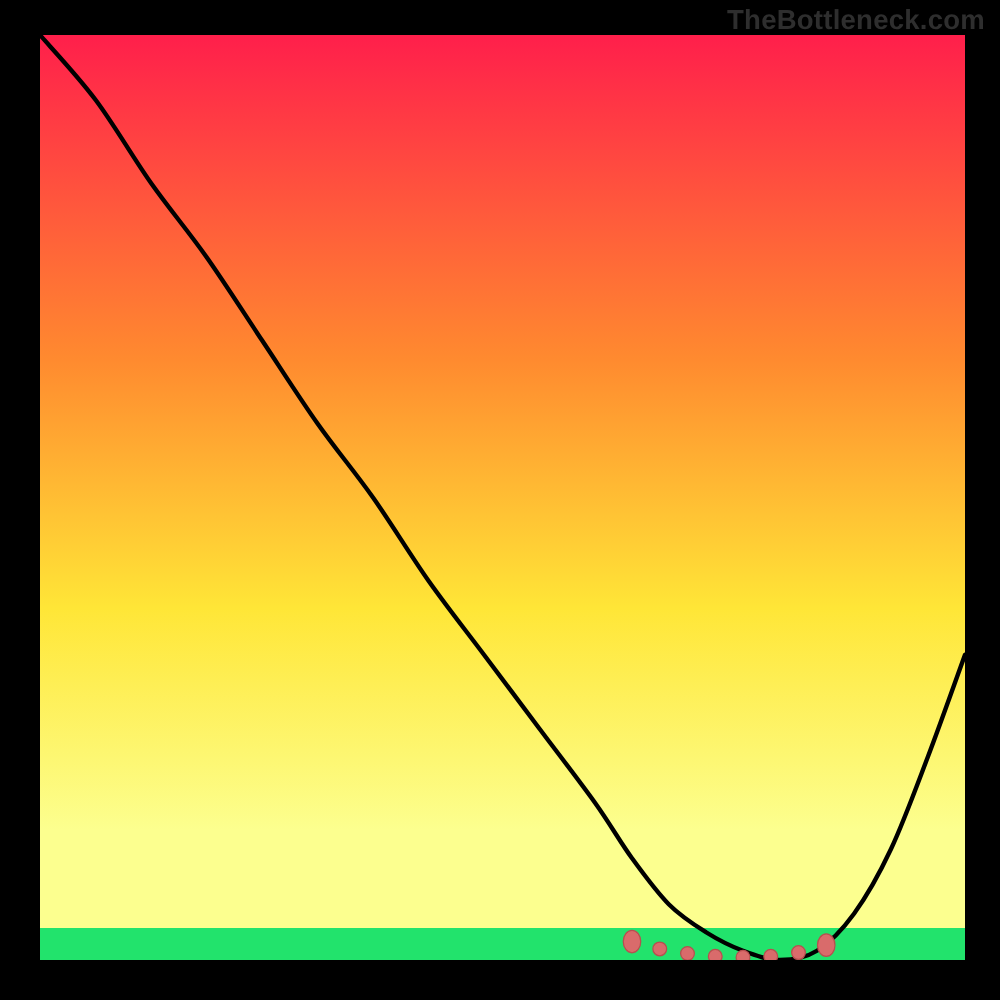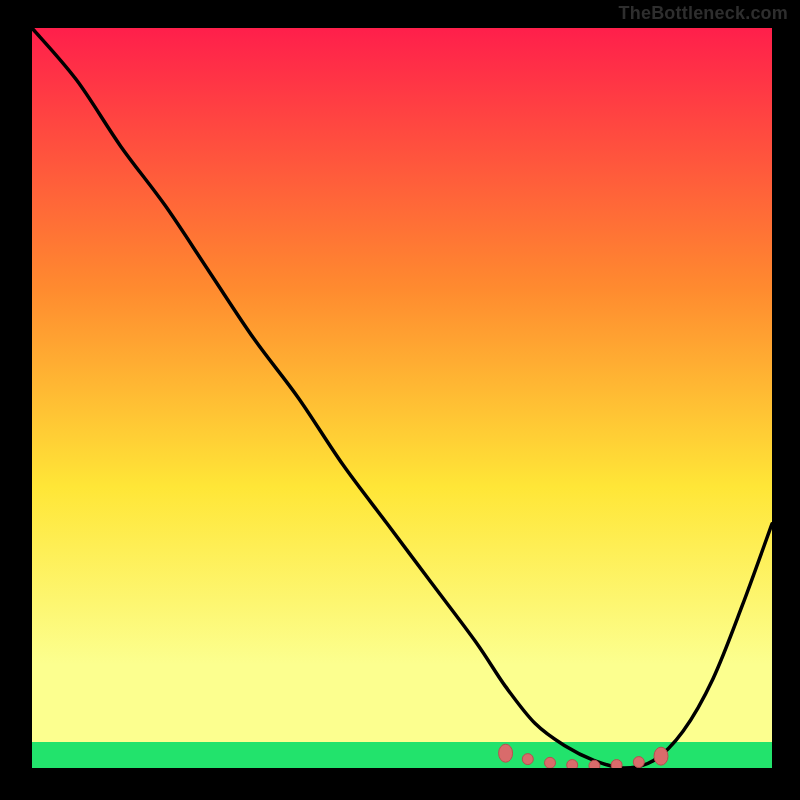--- a/index.html
+++ b/index.html
@@ -15,21 +15,21 @@
     position: relative;
     width: 800px;
     height: 800px;
     background: #000;
   }
   .watermark {
     position: absolute;
     top: 3px;
     right: 12px;
     color: #2e2e2e;
-    font-size: 18px;
+    font-size: 22px;
     font-weight: 600;
     letter-spacing: 0.2px;
     user-select: none;
   }
   .plot-region {
     position: absolute;
     left: 32px;
     top: 28px;
     width: 740px;
     height: 740px;

